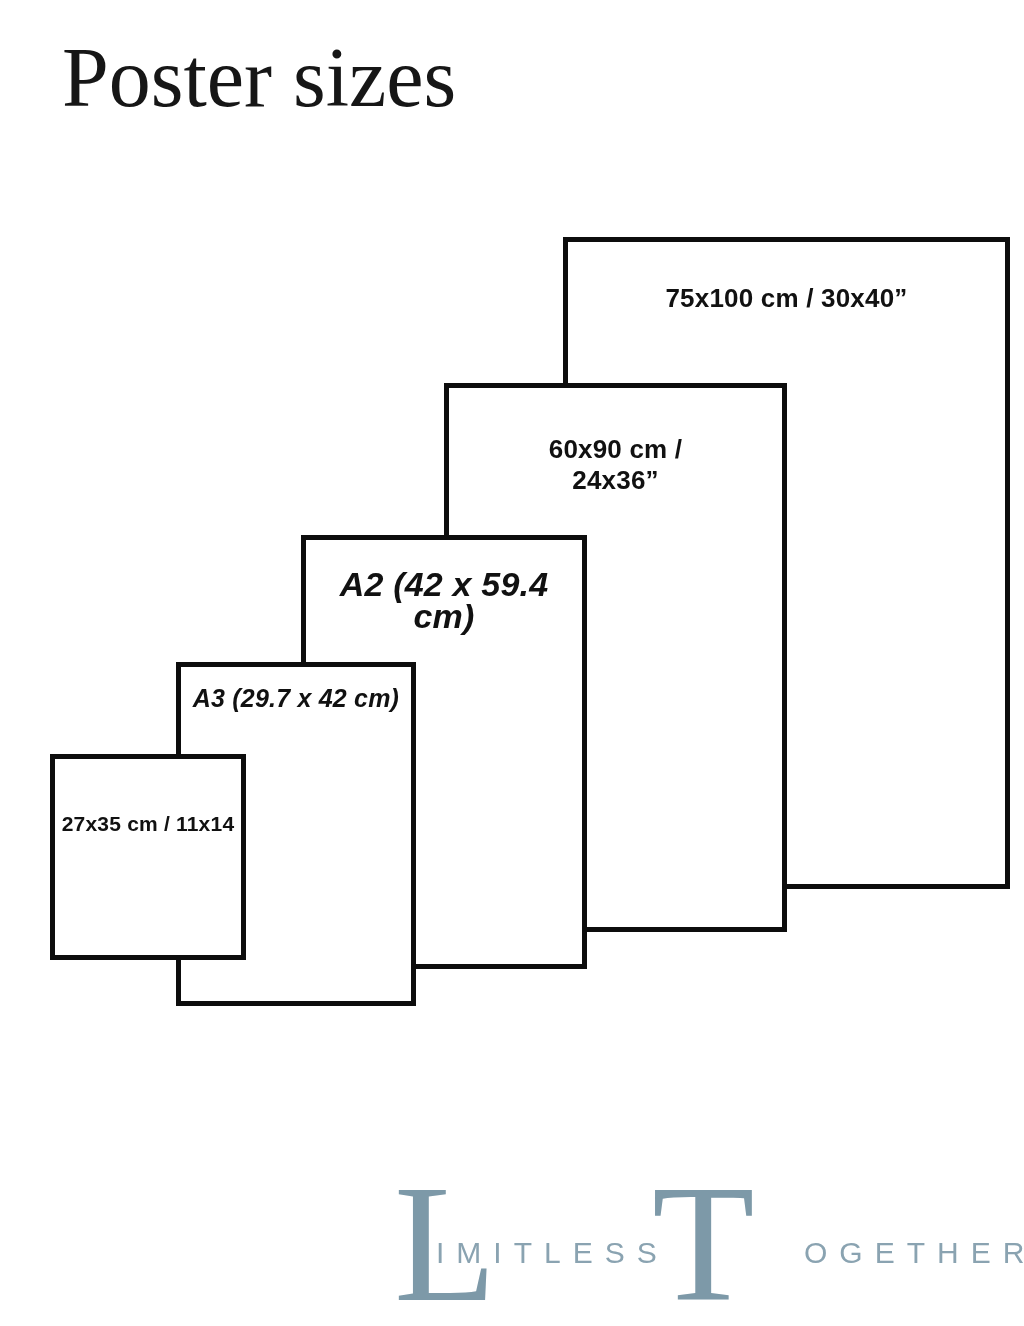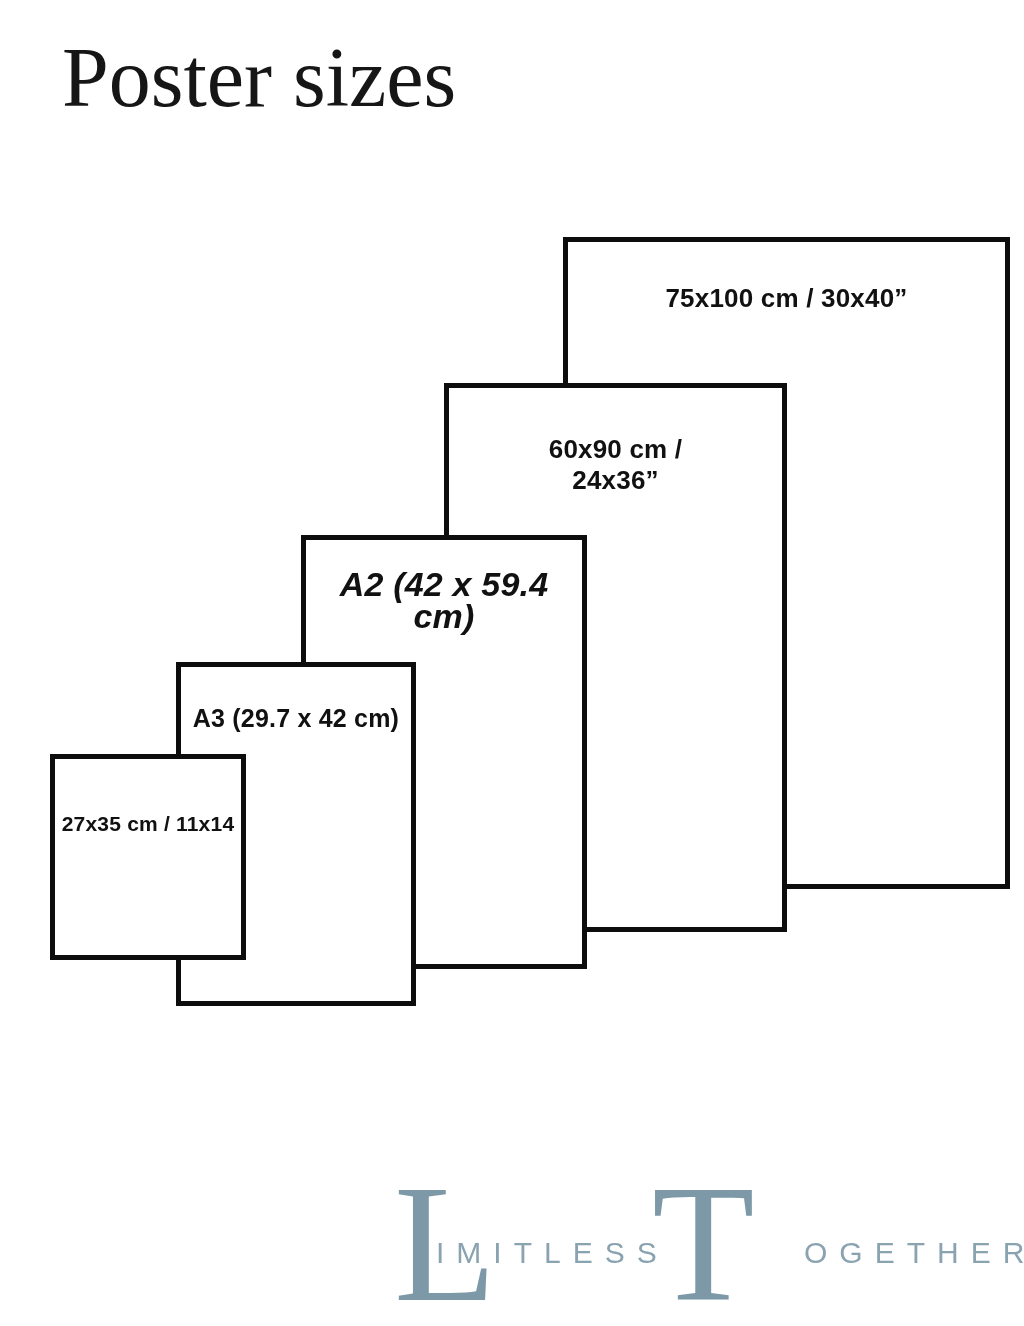--- a/index.html
+++ b/index.html
@@ -45,21 +45,21 @@
     width: 100%;
     text-align: center;
     font-weight: 700;
     color: #111111;
     letter-spacing: 0.2px;
   }
   .poster-label span { display: block; }
   .p1 .poster-label { top: 40px; font-size: 26px; line-height: 32px; }
   .p2 .poster-label { top: 46px; font-size: 26px; line-height: 31px; }
   .p3 .poster-label { top: 28px; font-size: 34px; line-height: 32px; font-style: italic; }
-  .p4 .poster-label { top: 36px; font-size: 25px; line-height: 31px; }
+  .p4 .poster-label { top: 16px; font-size: 25px; line-height: 31px; font-style: italic; }
   .p5 .poster-label { top: 52px; font-size: 21px; line-height: 26px; }
 
   
   .logo-initial {
     position: absolute;
     font-family: "Liberation Serif", serif;
     font-weight: 400;
     font-size: 168px;
     line-height: 118px;
     color: #7d99a8;

